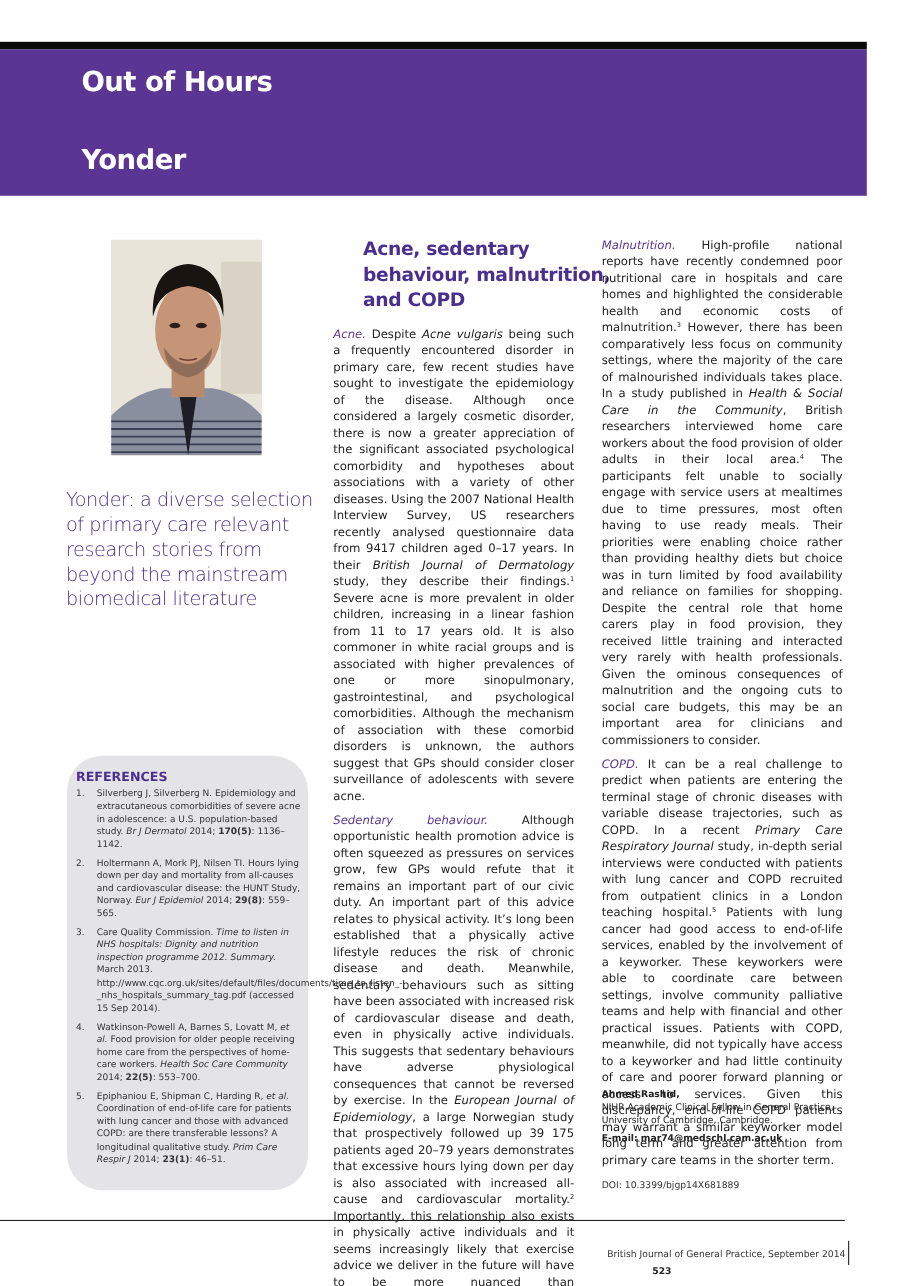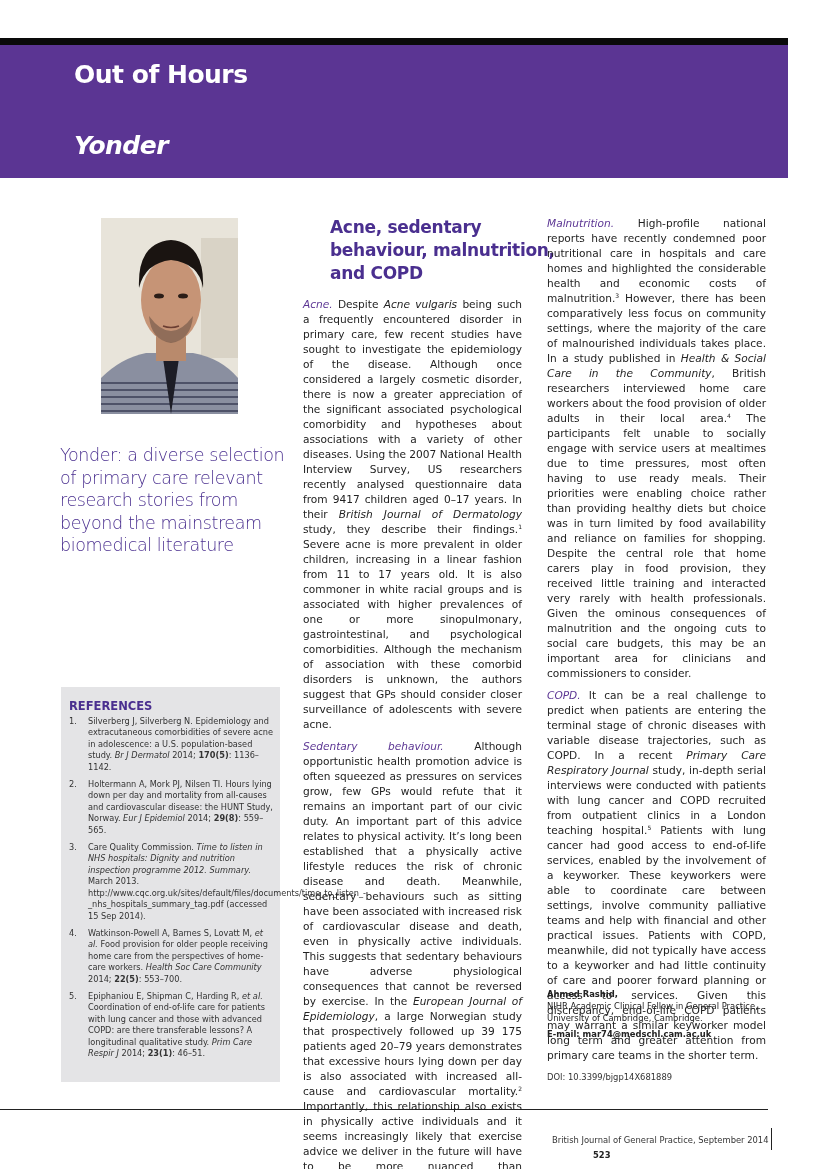--- a/index.html
+++ b/index.html
@@ -3,29 +3,29 @@
 <meta charset="utf-8">
 <style>
   html, body { margin:0; padding:0; }
   body { width:827px; height:1169px; background:#ffffff; position:relative; overflow:hidden;
          font-family:"DejaVu Sans", sans-serif; color:#222; }
   .topbar { position:absolute; left:0; top:38px; width:788px; height:7px; background:#0a0a0a; }
   .banner { position:absolute; left:0; top:45px; width:788px; height:133px; background:#5b3593; }
   .banner .t1, .banner .t2 { position:absolute; left:74px; color:#fff; font-family:"DejaVu Sans", sans-serif;
          font-weight:bold; font-size:25px; letter-spacing:-0.5px; }
   .banner .t1 { top:15px; }
-  .banner .t2 { top:86px;font-style:italic; }
+  .banner .t2 { top:86px; }
 
   .photo { position:absolute; left:101px; top:218px; width:137px; height:196px; background:#e6e2d8; overflow:hidden; }
   .photo svg { width:100%; height:100%; display:block; }
 
   .standfirst { position:absolute; left:60px; top:444px; width:230px; color:#4a2f8f;
          font-family:"DejaVu Sans", sans-serif; font-size:17.5px; line-height:22.5px; font-weight:300; letter-spacing:-0.4px; }
 
-  .refs { position:absolute; left:61px; top:687px; width:219px; height:395px; background:#e4e4e6; }
+  .refs { position:absolute; left:61px; top:687px; width:219px; height:395px; background:#e4e4e6;border-radius:32px; }
   .refs h3 { margin:12px 0 3px 8px; font-size:11.5px; color:#4a2f8f; font-weight:bold; }
   .refs ol { margin:0; padding:0 6px 0 8px; list-style:none; }
   .refs li { position:relative; padding-left:19px; font-size:8.2px; line-height:11.4px; color:#333; margin-bottom:6px; }
   .refs li .num { position:absolute; left:0; top:0; }
   .refs i { font-style:italic; }
   .refs b { font-weight:bold; }
 
   .col { position:absolute; font-size:10.6px; line-height:15px; color:#222; text-align:justify; }
   .col p { margin:0 0 7px 0; }
   .col .lead { color:#5b3593; font-style:italic; }

